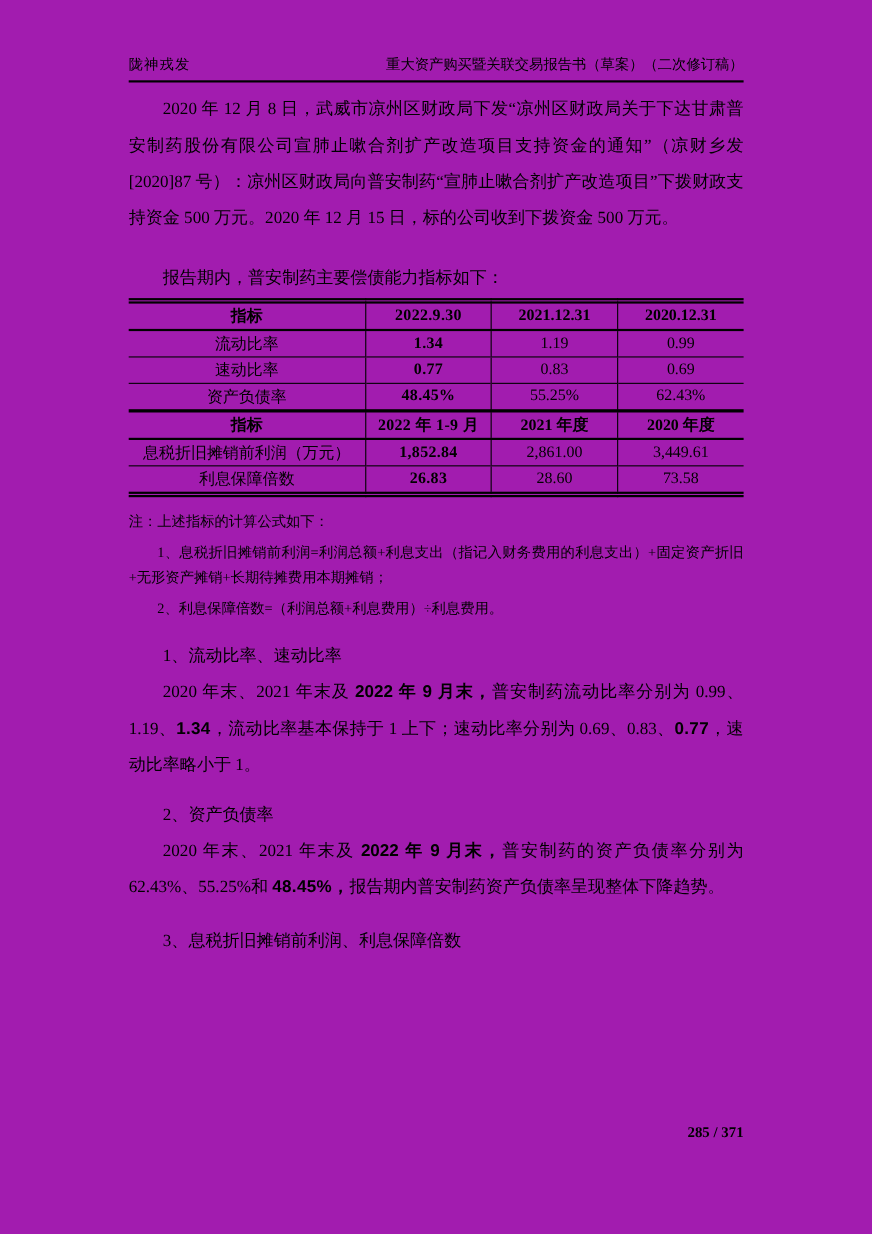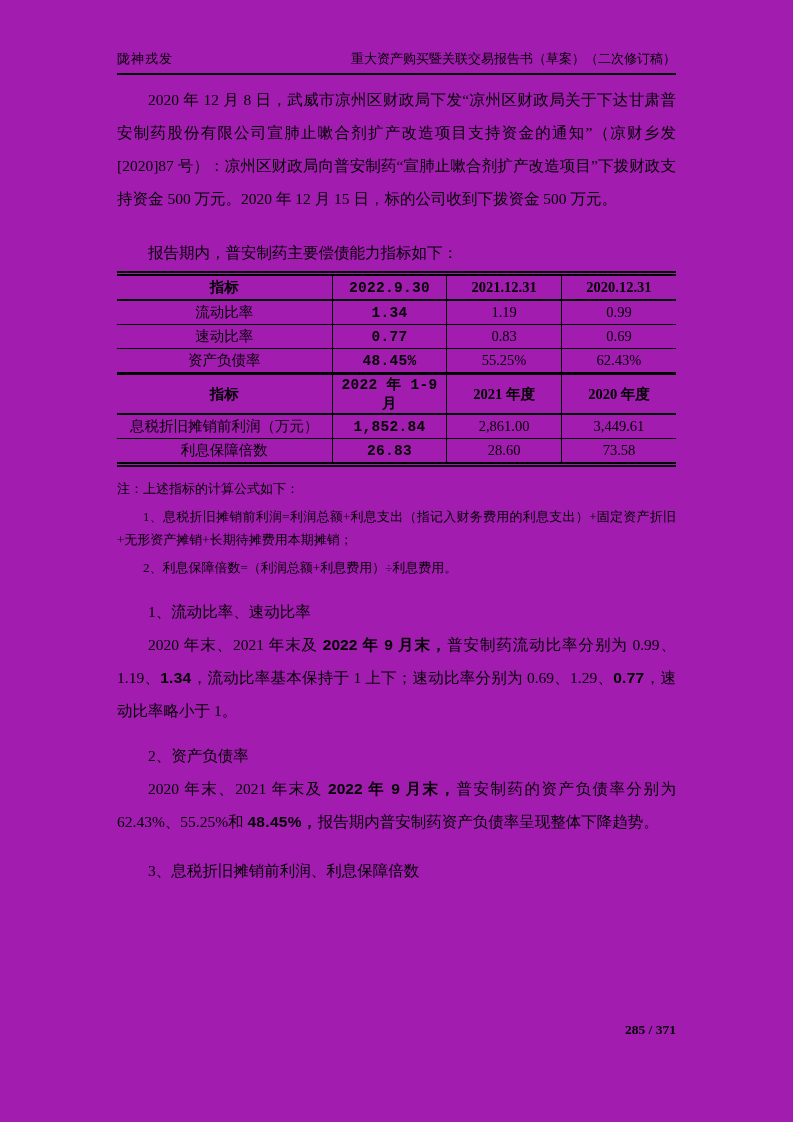--- a/index.html
+++ b/index.html
@@ -60,21 +60,21 @@
   }
   table.fin td + td{border-left:1px solid #000;}
   table.fin tr{border-bottom:1px solid #000;}
   table.fin tr.hdr{border-bottom:2px solid #000;font-weight:bold;}
   table.fin tr.hdr2{border-top:3px solid #000;border-bottom:2px solid #000;font-weight:bold;}
   table.fin tr.last{border-bottom:none;}
   table.fin td.c1{width:38.5%;}
   table.fin td.c2{width:20.5%;}
   table.fin td.c3{width:20.5%;}
   table.fin td.c4{width:20.5%;}
-  table.fin td.vb{font-family:Liberation Mono, monospace;font-weight:bold;letter-spacing:0.3px;}
+  table.fin td.vb{font-family:Liberation Serif, serif;font-weight:bold;letter-spacing:0.3px;}
   
   .notes{margin-top:10px;font-size:13px;line-height:23px;text-align:justify;}
   .notes p{margin:0;}
   .notes p.nidt{text-indent:2em;margin-top:5px;}
   
   p.subhead{margin:0;font-size:15.5px;line-height:33px;text-indent:2em;}
   p.sh1{margin-top:16px;}
   p.sh2{margin-top:12px;}
   p.sh3{margin-top:16px;}
   
@@ -148,21 +148,21 @@
     </tbody>
   </table>
 
   <div class="notes">
     <p>注：上述指标的计算公式如下：</p>
     <p class="nidt">1、息税折旧摊销前利润=利润总额+利息支出（指记入财务费用的利息支出）+固定资产折旧+无形资产摊销+长期待摊费用本期摊销；</p>
     <p class="nidt">2、利息保障倍数=（利润总额+利息费用）÷利息费用。</p>
   </div>
 
   <p class="subhead sh1">1、流动比率、速动比率</p>
-  <p class="body indent"><span>2020 年末、2021 年末及 </span><span class="hei">2022 年 9 月末，</span><span>普安制药流动比率分别为 0.99、1.19、</span><span class="b-num">1.34</span><span>，流动比率基本保持于 1 上下；速动比率分别为 0.69、1.29、</span><span class="b-num">0.77</span><span>，速动比率略小于 1。</span></p>
+  <p class="body indent"><span>2020 年末、2021 年末及 </span><span class="hei">2022 年 9 月末，</span><span>普安制药流动比率分别为 0.99、1.19、</span><span class="b-num">1.34</span><span>，流动比率基本保持于 1 上下；速动比率分别为 0.69、0.83、</span><span class="b-num">0.77</span><span>，速动比率略小于 1。</span></p>
 
   <p class="subhead sh2">2、资产负债率</p>
   <p class="body indent"><span>2020 年末、2021 年末及 </span><span class="hei">2022 年 9 月末，</span><span>普安制药的资产负债率分别为 62.43%、55.25%和 </span><span class="b-num">48.45%，</span><span>报告期内普安制药资产负债率呈现整体下降趋势。</span></p>
 
   <p class="subhead sh3">3、息税折旧摊销前利润、利息保障倍数</p>
 
   <div class="page-num">285 / 371</div>
 
 </div>
 

